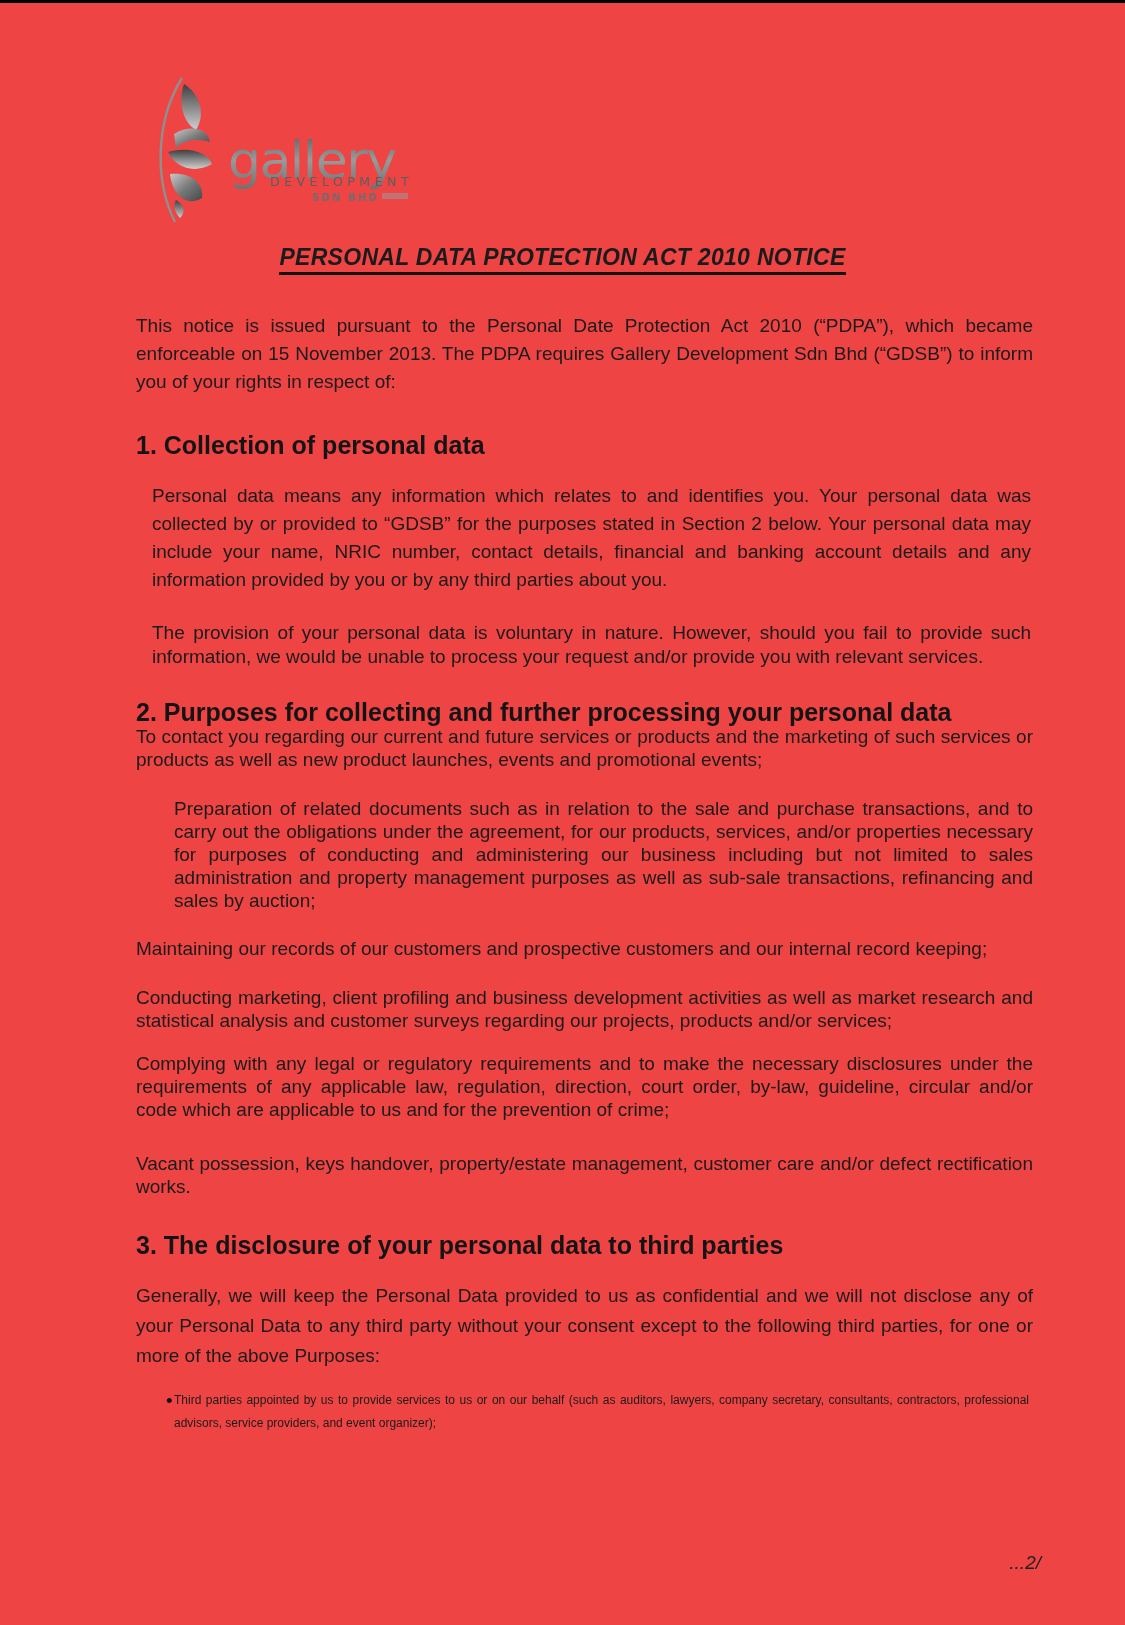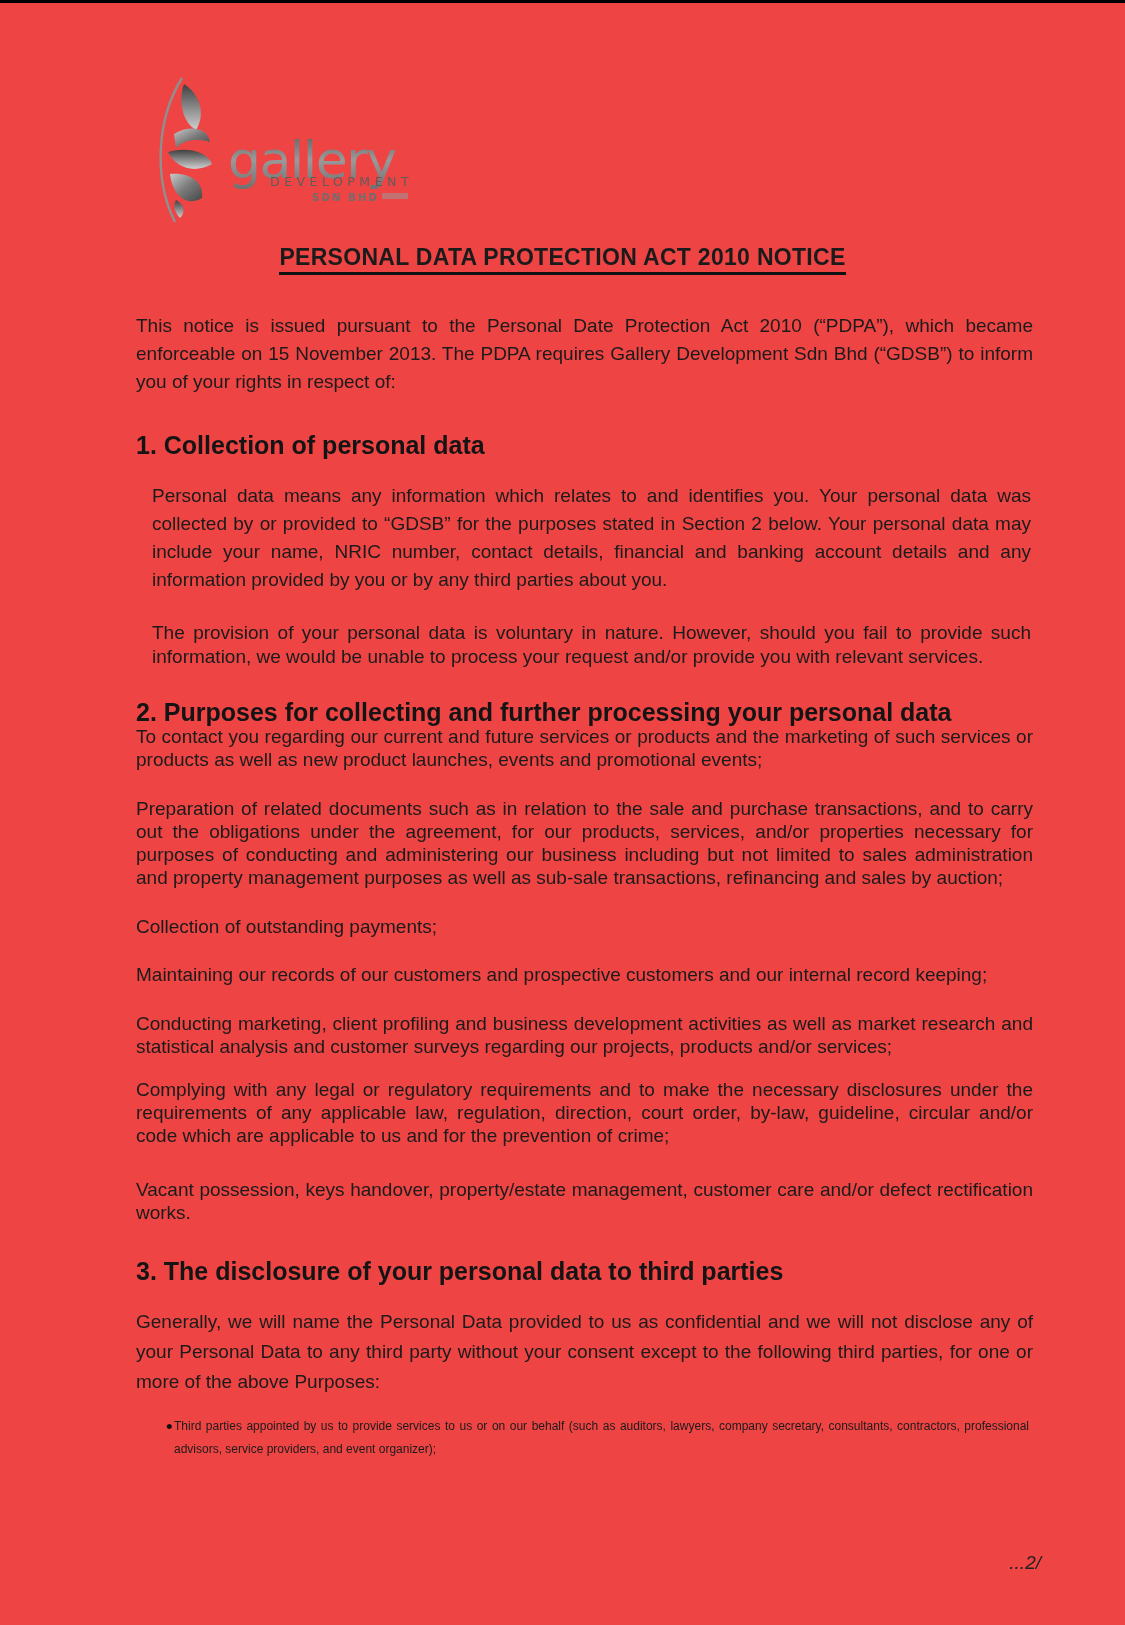--- a/index.html
+++ b/index.html
@@ -10,21 +10,21 @@
     color: #1b1b1b;
     position: relative;
     overflow: hidden;
   }
   .page { width: 1125px; height: 1625px; position: relative; background: #ef4444; }
 
   .topline { position: absolute; top: 0; left: 0; width: 100%; height: 3px; background: #000; }
 
   .logo-wrap { position: absolute; top: 76px; left: 150px; width: 290px; height: 148px; }
 
-  .title-row { position: absolute; top: 244px; left: 0; width: 1125px; text-align: center; }
+  .title-row { position: absolute; top: 244px; left: 0; width: 1125px; text-align: center; font-style: italic; }
   .title-row span {
     font-size: 23px; font-weight: bold; letter-spacing: 0.3px;
     border-bottom: 3px solid #111; padding-bottom: 2px;
   }
 
   .content { position: absolute; top: 300px; left: 136px; width: 897px; }
 
   p.para {
     font-size: 19px;
     text-align: justify;
@@ -40,21 +40,21 @@
     font-size: 25px; font-weight: bold; line-height: 26px; color: #141414;
   }
 
   
   .intro        { margin-top: 12px; }
   .h1           { margin-top: 36px; }
   .p1a          { margin-top: 24px; }
   .p1b          { margin-top: 27px; }
   .h2           { margin-top: 30px; }
   .p2a          { }
-  .p2b          { margin-top: 26px; }
+  .p2b          { margin-top: 26px; margin-left: 38px; }
   .p2c          { margin-top: 26px; }
   .p2d          { margin-top: 25px; }
   .p2e          { margin-top: 26px; }
   .p2f          { margin-top: 20px; }
   .p2g          { margin-top: 31px; }
   .h3           { margin-top: 34px; }
   .p3a          { margin-top: 23px; }
 
   .bullet-row { display: flex; margin-top: 18px; }
   .bullet-glyph {
@@ -122,28 +122,27 @@
 
     <p class="para lh28 intro">This notice is issued pursuant to the Personal Date Protection Act 2010 (“PDPA”), which became enforceable on 15 November 2013. The PDPA requires Gallery Development Sdn Bhd (“GDSB”) to inform you of your rights in respect of:</p>
 
     <h2 class="sec h1">1. Collection of personal data</h2>
     <p class="para lh28 indent p1a">Personal data means any information which relates to and identifies you. Your personal data was collected by or provided to “GDSB” for the purposes stated in Section 2 below. Your personal data may include your name, NRIC number, contact details, financial and banking account details and any information provided by you or by any third parties about you.</p>
     <p class="para lh24 indent p1b">The provision of your personal data is voluntary in nature. However, should you fail to provide such information, we would be unable to process your request and/or provide you with relevant services.</p>
 
     <h2 class="sec h2">2. Purposes for collecting and further processing your personal data</h2>
     <p class="para lh23 p2a">To contact you regarding our current and future services or products and the marketing of such services or products as well as new product launches, events and promotional events;</p>
     <p class="para lh23 p2b">Preparation of related documents such as in relation to the sale and purchase transactions, and to carry out the obligations under the agreement, for our products, services, and/or properties necessary for purposes of conducting and administering our business including but not limited to sales administration and property management purposes as well as sub-sale transactions, refinancing and sales by auction;</p>
-    <p class="para lh23 p2c">Collection of outstanding payments;</p>
     <p class="para lh23 p2d">Maintaining our records of our customers and prospective customers and our internal record keeping;</p>
     <p class="para lh23 p2e">Conducting marketing, client profiling and business development activities as well as market research and statistical analysis and customer surveys regarding our projects, products and/or services;</p>
     <p class="para lh23 p2f">Complying with any legal or regulatory requirements and to make the necessary disclosures under the requirements of any applicable law, regulation, direction, court order, by-law, guideline, circular and/or code which are applicable to us and for the prevention of crime;</p>
     <p class="para lh23 p2g">Vacant possession, keys handover, property/estate management, customer care and/or defect rectification works.</p>
 
     <h2 class="sec h3">3. The disclosure of your personal data to third parties</h2>
-    <p class="para lh30 p3a">Generally, we will name the Personal Data provided to us as confidential and we will not disclose any of your Personal Data to any third party without your consent except to the following third parties, for one or more of the above Purposes:</p>
+    <p class="para lh30 p3a">Generally, we will keep the Personal Data provided to us as confidential and we will not disclose any of your Personal Data to any third party without your consent except to the following third parties, for one or more of the above Purposes:</p>
 
     <div class="bullet-row">
       <span class="bullet-glyph">•</span>
       <span class="bullet-text">Third parties appointed by us to provide services to us or on our behalf (such as auditors, lawyers, company secretary, consultants, contractors, professional advisors, service providers, and event organizer);</span>
     </div>
 
   </div>
 
   <div class="page-marker">...2/</div>
 

